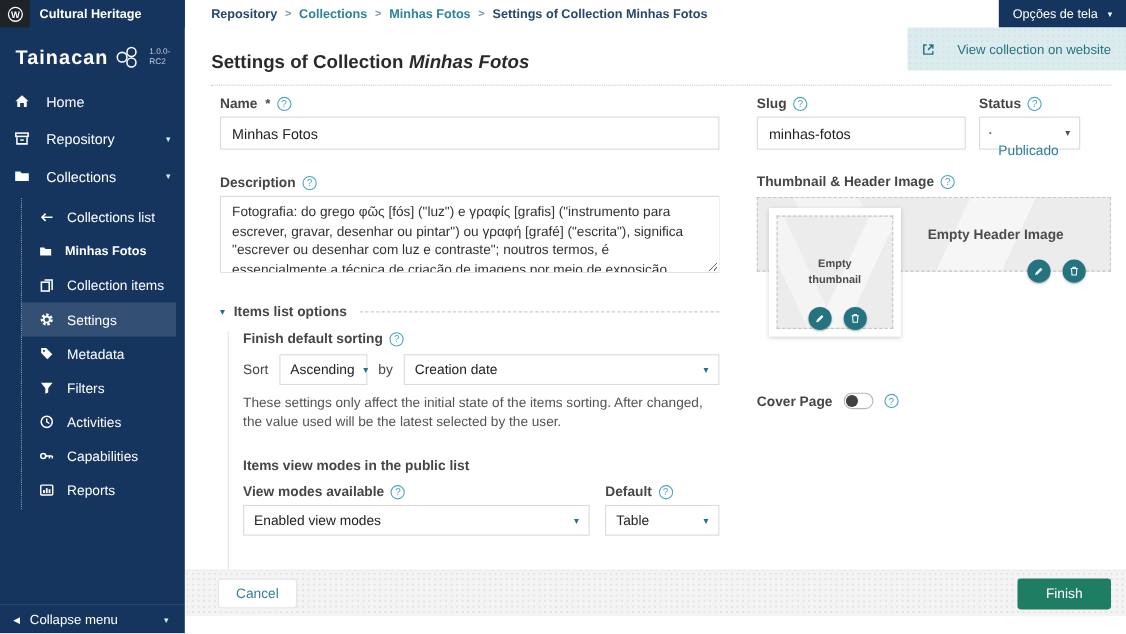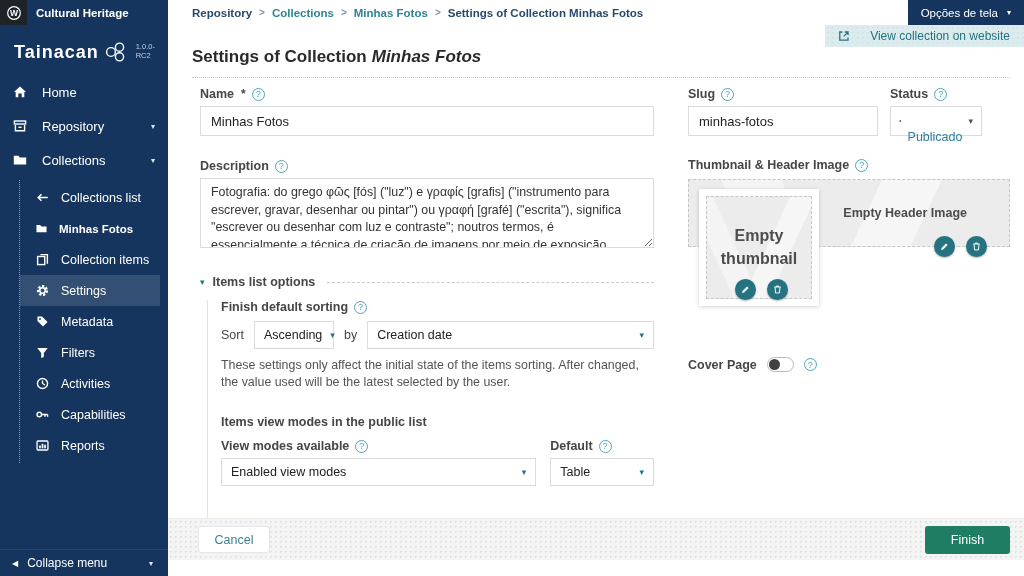--- a/index.html
+++ b/index.html
@@ -28,21 +28,21 @@
 
   
   .content { position:absolute; left:168px; top:0; width:856px; height:576px; background:#fff; }
   .breadcrumb { position:absolute; left:24px; top:0; height:25px; display:flex; align-items:center; gap:7px; font-size:11.5px; font-weight:bold; }
   .crumb-sep { color:#7d98a8; font-size:10px; }
   .crumb-navy { color:#27496d; cursor:pointer; }
   .crumb-teal { color:#2d8398; cursor:pointer; }
   .crumb-current { color:#27496d; }
   .screen-options { position:absolute; right:0; top:0; height:25px; background:#15355f; color:#fff; font-size:11.5px; display:flex; align-items:center; gap:9px; padding:0 13px; cursor:pointer; }
   .so-caret { font-size:8px; }
-  .view-site { position:absolute; right:0; top:25px; height:22px; background:#dcecee; background-image:radial-gradient(circle,#cfe4e7 1px,transparent 1px); background-size:5px 5px; color:#257380; font-size:12px; display:flex; align-items:center; gap:19px; padding:0 14px 0 12px; cursor:pointer; }
+  .view-site { position:absolute; right:0; top:25px; height:39px; background:#dcecee; background-image:radial-gradient(circle,#cfe4e7 1px,transparent 1px); background-size:5px 5px; color:#257380; font-size:12px; display:flex; align-items:center; gap:19px; padding:0 14px 0 12px; cursor:pointer; }
   .page-title { position:absolute; left:24px; top:47px; font-size:17px; font-weight:bold; color:#2a2a2a; }
   .title-name { font-style:italic; margin-left:5px; }
   .title-sep { position:absolute; left:24px; right:14px; top:77px; border-top:1px dotted #c9c9c9; }
 
   
   .label-row { display:flex; align-items:center; gap:6px; margin-bottom:5px; }
   .f-label { font-size:12.5px; font-weight:bold; color:#454647; }
   .req { color:#454647; font-weight:bold; font-size:12px; margin-left:1px; }
   .help { width:13px; height:13px; border:1px solid #4da6bd; border-radius:50%; color:#4da6bd; font-size:9px; display:inline-flex; align-items:center; justify-content:center; cursor:pointer; flex:0 0 13px; }
   .t-input { width:100%; height:30px; border:1px solid #dbdbdb; padding:0 10px; font-size:13px; color:#222; font-family:inherit; background:#fff; }
@@ -81,21 +81,21 @@
   .status-text { color:#2d7f9b; font-size:12.5px; flex:1;margin-top:32px; }
   .status-caret { color:#456; font-size:9px; }
 
   .thumb-area { position:relative; height:134px; margin-top:7px; }
   .ph-pattern { background-color:#ececec;
     background-image:linear-gradient(115deg, transparent 55%, rgba(255,255,255,.55) 55%, rgba(255,255,255,.55) 72%, transparent 72%),
                      linear-gradient(245deg, transparent 65%, rgba(255,255,255,.4) 65%, rgba(255,255,255,.4) 82%, transparent 82%); }
   .header-box { position:absolute; left:0; top:0; width:322px; height:68px; border:1px dashed #c6c6c6; }
   .empty-header-label { position:absolute; right:42px; top:26px; font-size:12.5px; font-weight:bold; color:#4c4c4c; }
   .thumb-box { position:absolute; left:11px; top:10px; width:120px; height:117px; background:#fff; box-shadow:0 1px 4px rgba(0,0,0,.18); padding:7px; }
-  .thumb-inner { width:100%; height:100%; border:1px dashed #c6c6c6; display:flex; align-items:center; justify-content:center; text-align:center; font-size:16px; font-weight:bold; color:#4c4c4c; padding:0 14px; line-height:1.4; }
+  .thumb-inner { width:100%; height:100%; border:1px dashed #c6c6c6; display:flex; align-items:center; justify-content:center; text-align:center; font-size:10px; font-weight:bold; color:#4c4c4c; padding:0 14px; line-height:1.4; }
   .circle-btn { width:21px; height:21px; border-radius:50%; background:#257380; display:flex; align-items:center; justify-content:center; position:absolute; box-shadow:0 1px 2px rgba(0,0,0,.3); cursor:pointer; }
   .hb-pencil { right:55px; top:57px; }
   .hb-trash { right:23px; top:57px; }
   .tb-pencil { left:47px; top:100px; }
   .tb-trash { left:79px; top:100px; }
   .cover-row { display:flex; align-items:center; gap:10px; margin-top:44px; }
 
   
   .footer { position:absolute; left:0; bottom:16px; width:856px; height:42px; background-color:#f4f4f4; background-image:radial-gradient(circle,#e1e1e1 1px,transparent 1px); background-size:5px 5px; border-top:1px solid #ececec; display:flex; align-items:center; justify-content:space-between; padding:0 14px 0 30px; }
   .btn-cancel { width:72px; height:27px; background:#fff; border:1px solid #e2e5e9; border-radius:3px; color:#3a7f96; font-size:12.5px; font-family:inherit; cursor:pointer; }

